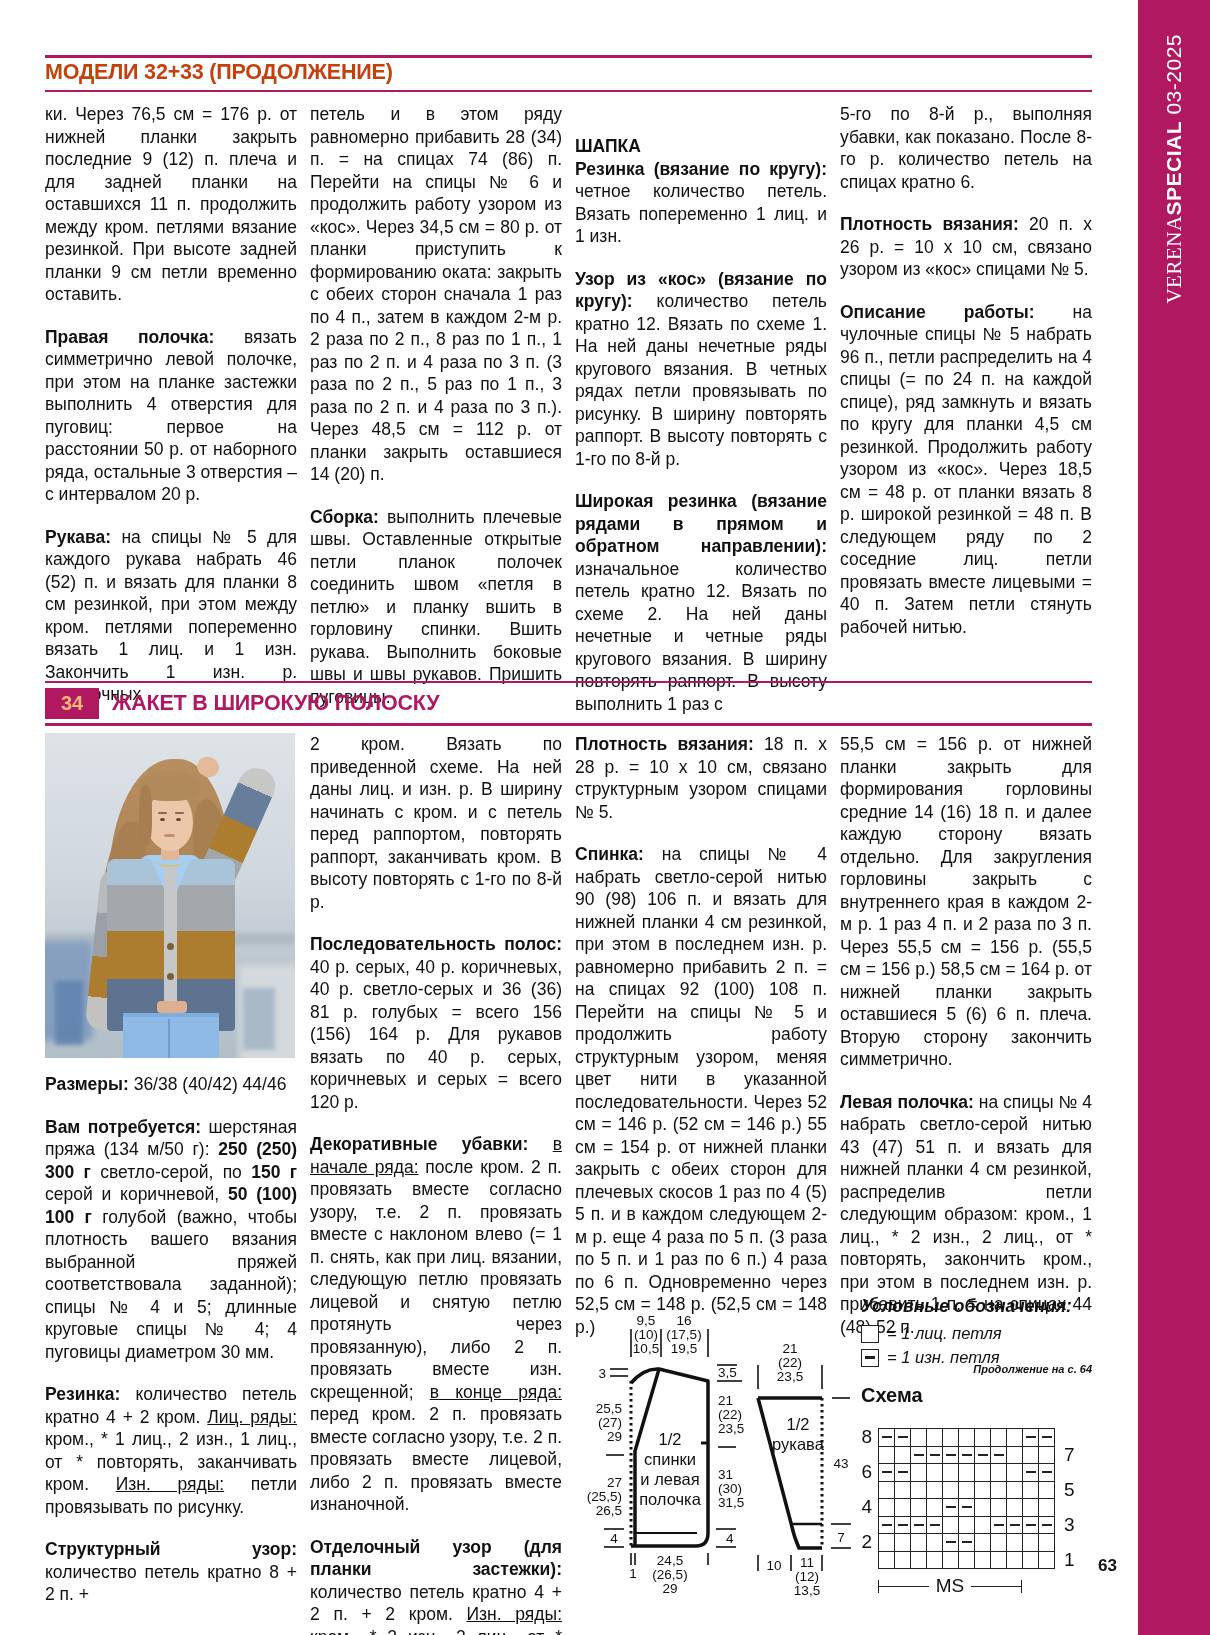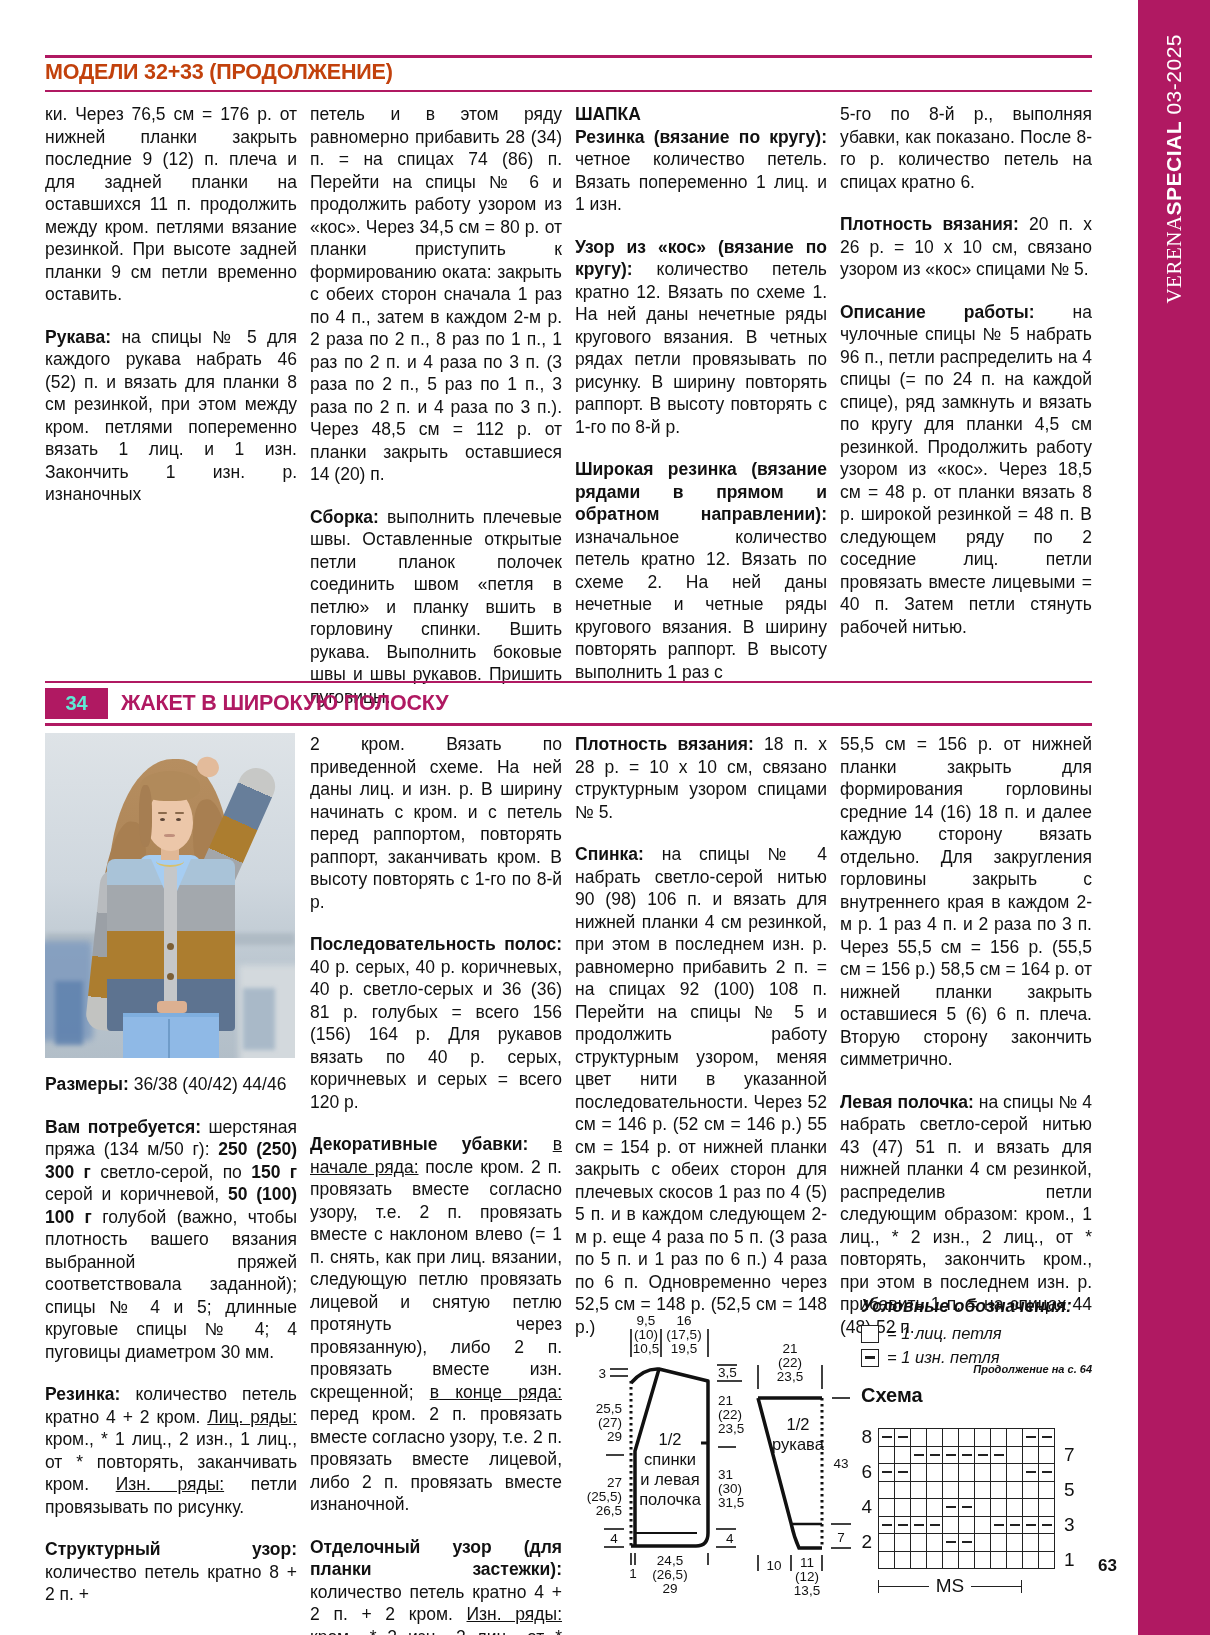--- a/index.html
+++ b/index.html
@@ -13,31 +13,31 @@
   .side-text .bold{font-weight:700;}
   .page-num{position:absolute;left:1098px;top:1556px;font-size:17px;font-weight:700;color:#111;}
   
   .rule{position:absolute;left:45px;width:1047px;}
   .s1-rule-top{top:55px;height:3px;}
   .s1-rule-bot{top:90px;height:2px;}
   .s1-title{position:absolute;left:45px;top:60px;font-size:21.5px;font-weight:700;letter-spacing:-0.2px;}
   .s2-head{position:absolute;left:45px;top:681px;width:1047px;}
   .s2-rule-top{height:2px;margin-bottom:5px;}
   .s2-row{display:flex;align-items:center;height:31px;}
-  .s2-num{width:63px;height:31px;display:flex;align-items:center;justify-content:center;
-          color:#5eead4;font-weight:700;font-size:20px;}
+  .s2-num{width:54px;height:31px;display:flex;align-items:center;justify-content:center;
+          color:#fdba74;font-weight:700;font-size:20px;}
   .s2-title{margin-left:13px;font-size:21.5px;font-weight:700;letter-spacing:-0.2px;}
   .s2-rule-bot{height:3px;margin-top:4px;}
   
   .cols{position:absolute;left:45px;width:1047px;display:flex;gap:13px;}
   .cols-s1{top:103px;height:545px;}
   .cols-s2{top:733px;height:870px;}
   .col{flex:1 1 0;min-width:0;font-size:17.5px;line-height:22.5px;text-align:justify;}
   .para{margin:0 0 20px 0;}
-  .para.mb0{margin-bottom:0;}
+  .para.mb0{margin-bottom:0;margin-top:32px;}
   .para.right{text-align:right;font-size:11px;}
   .b{font-weight:700;}
   .u{text-decoration:underline;}
   .bi{font-weight:700;font-style:italic;}
   .col1-text{margin-top:15px;}
   
   .photo{position:relative;width:250px;height:325px;overflow:hidden;background:#cdd5dc;}
   .photo *{position:absolute;}
   .ph-sky{inset:0;background:linear-gradient(180deg,#dee3e7 0%,#cfd7de 45%,#bdc8d1 70%,#b2bec8 100%);}
   .ph-horizon{left:0;right:0;top:200px;height:12px;background:#a6b2bc;opacity:.65;filter:blur(2px);}
@@ -113,20 +113,21 @@
   </aside>
   <div class="page-num">63</div>
 
   <div class="rule s1-rule-top accent-bg" style="background: rgb(176, 25, 98);"></div>
   <div class="s1-title accent-fg" style="color: #c2410c;">МОДЕЛИ 32+33 (ПРОДОЛЖЕНИЕ)</div>
   <div class="rule s1-rule-bot accent-bg" style="background: rgb(176, 25, 98);"></div>
 
   <div class="cols cols-s1">
     <div class="col">
         <p class="para"><span>ки. Через 76,5 см = 176 р. от нижней планки закрыть последние 9 (12) п. плеча и для задней планки на оставшихся 11 п. продолжить между кром. петлями вязание резинкой. При высоте задней планки 9 см петли временно оставить.</span></p>
+        <p class="para"><span class="b">Правая полочка: </span><span>вязать симметрично левой полочке, при этом на планке застежки выполнить 4 отверстия для пуговиц: первое на расстоянии 50 р. от наборного ряда, остальные 3 отверстия – с интервалом 20 р.</span></p>
         <p class="para"><span class="b">Рукава: </span><span>на спицы № 5 для каждого рукава набрать 46 (52) п. и вязать для планки 8 см резинкой, при этом между кром. петлями попеременно вязать 1 лиц. и 1 изн. Закончить 1 изн. р. изнаночных</span></p>
       </div>
     <div class="col">
         <p class="para"><span>петель и в этом ряду равномерно прибавить 28 (34) п. = на спицах 74 (86) п. Перейти на спицы № 6 и продолжить работу узором из «кос». Через 34,5 см = 80 р. от планки приступить к формированию оката: закрыть с обеих сторон сначала 1 раз по 4 п., затем в каждом 2-м р. 2 раза по 2 п., 8 раз по 1 п., 1 раз по 2 п. и 4 раза по 3 п. (3 раза по 2 п., 5 раз по 1 п., 3 раза по 2 п. и 4 раза по 3 п.). Через 48,5 см = 112 р. от планки закрыть оставшиеся 14 (20) п.</span></p>
         <p class="para"><span class="b">Сборка: </span><span>выполнить плечевые швы. Оставленные открытые петли планок полочек соединить швом «петля в петлю» и планку вшить в горловину спинки. Вшить рукава. Выполнить боковые швы и швы рукавов. Пришить пуговицы.</span></p>
       </div>
     <div class="col">
         <p class="para mb0"><span class="b">ШАПКА</span></p>
         <p class="para"><span class="b">Резинка (вязание по кругу): </span><span>четное количество петель. Вязать попеременно 1 лиц. и 1 изн.</span></p>
         <p class="para"><span class="b">Узор из «кос» (вязание по кругу): </span><span>количество петель кратно 12. Вязать по схеме 1. На ней даны нечетные ряды кругового вязания. В четных рядах петли провязывать по рисунку. В ширину повторять раппорт. В высоту повторять с 1-го по 8-й р.</span></p>

